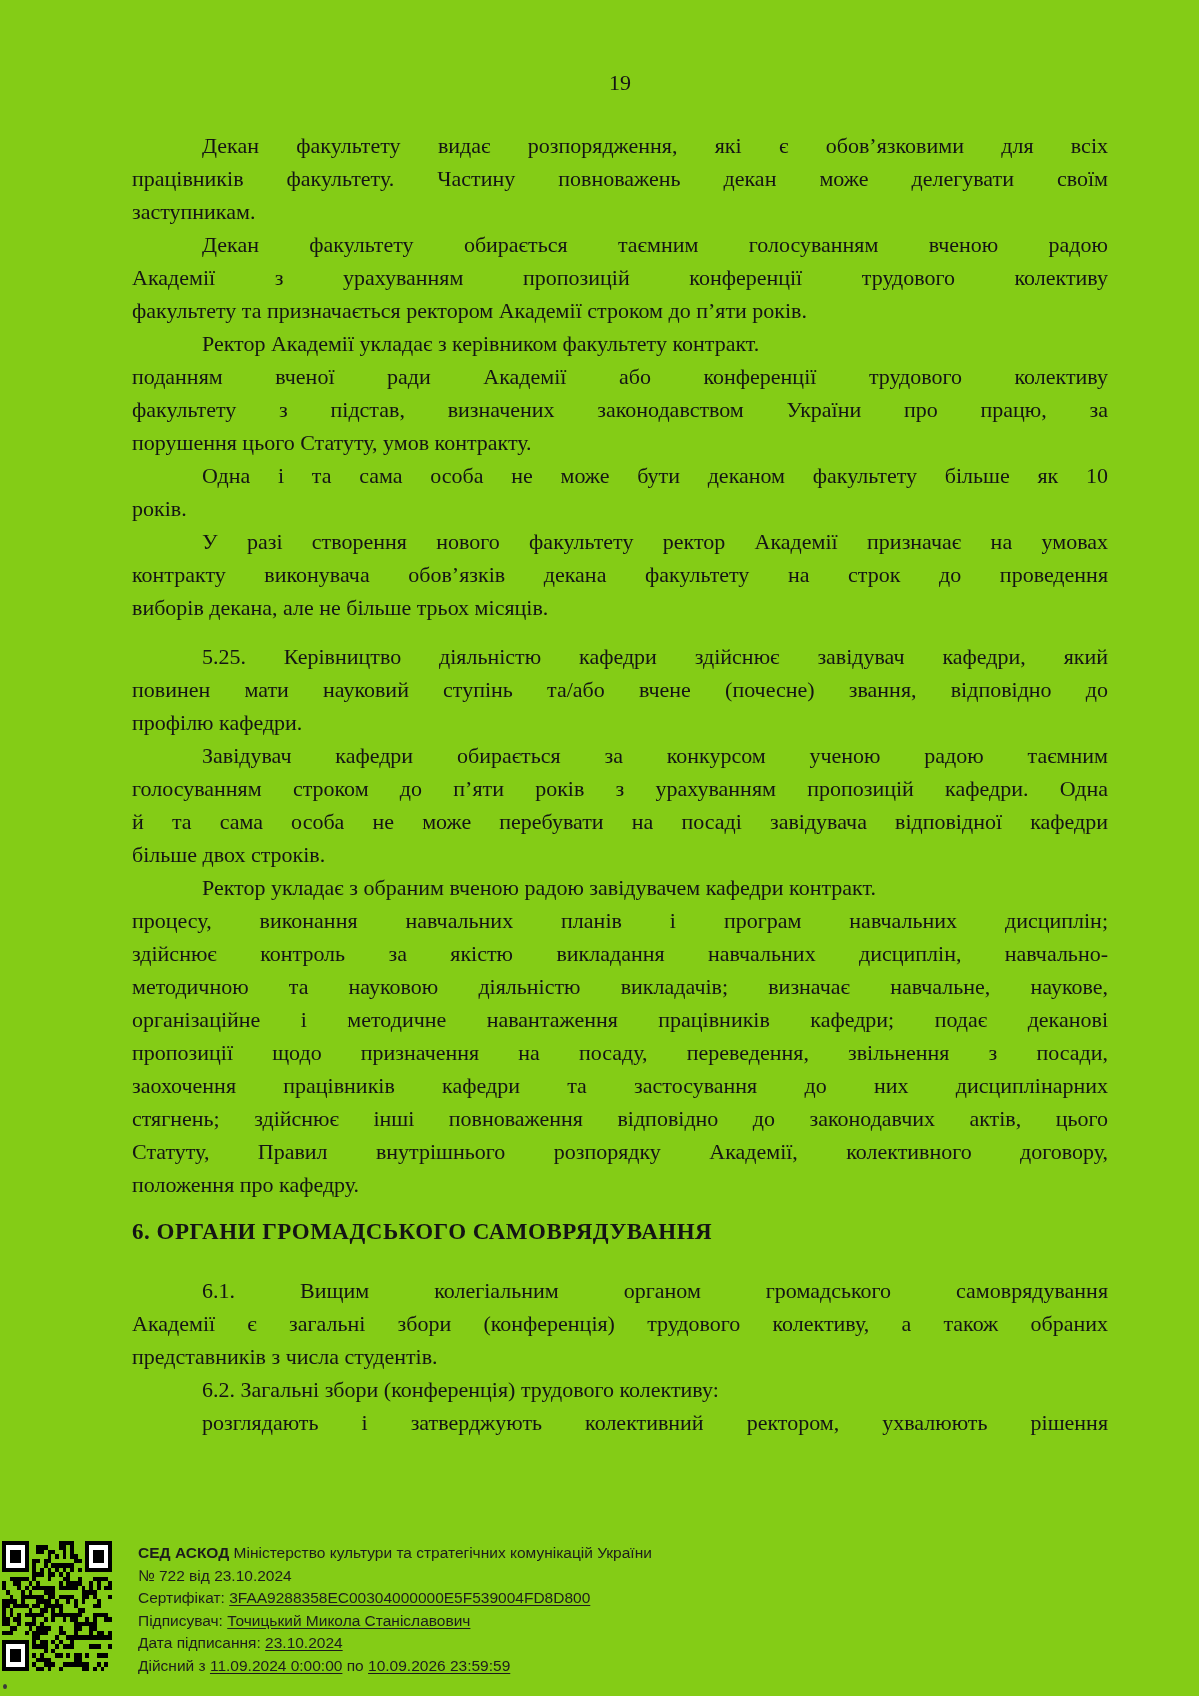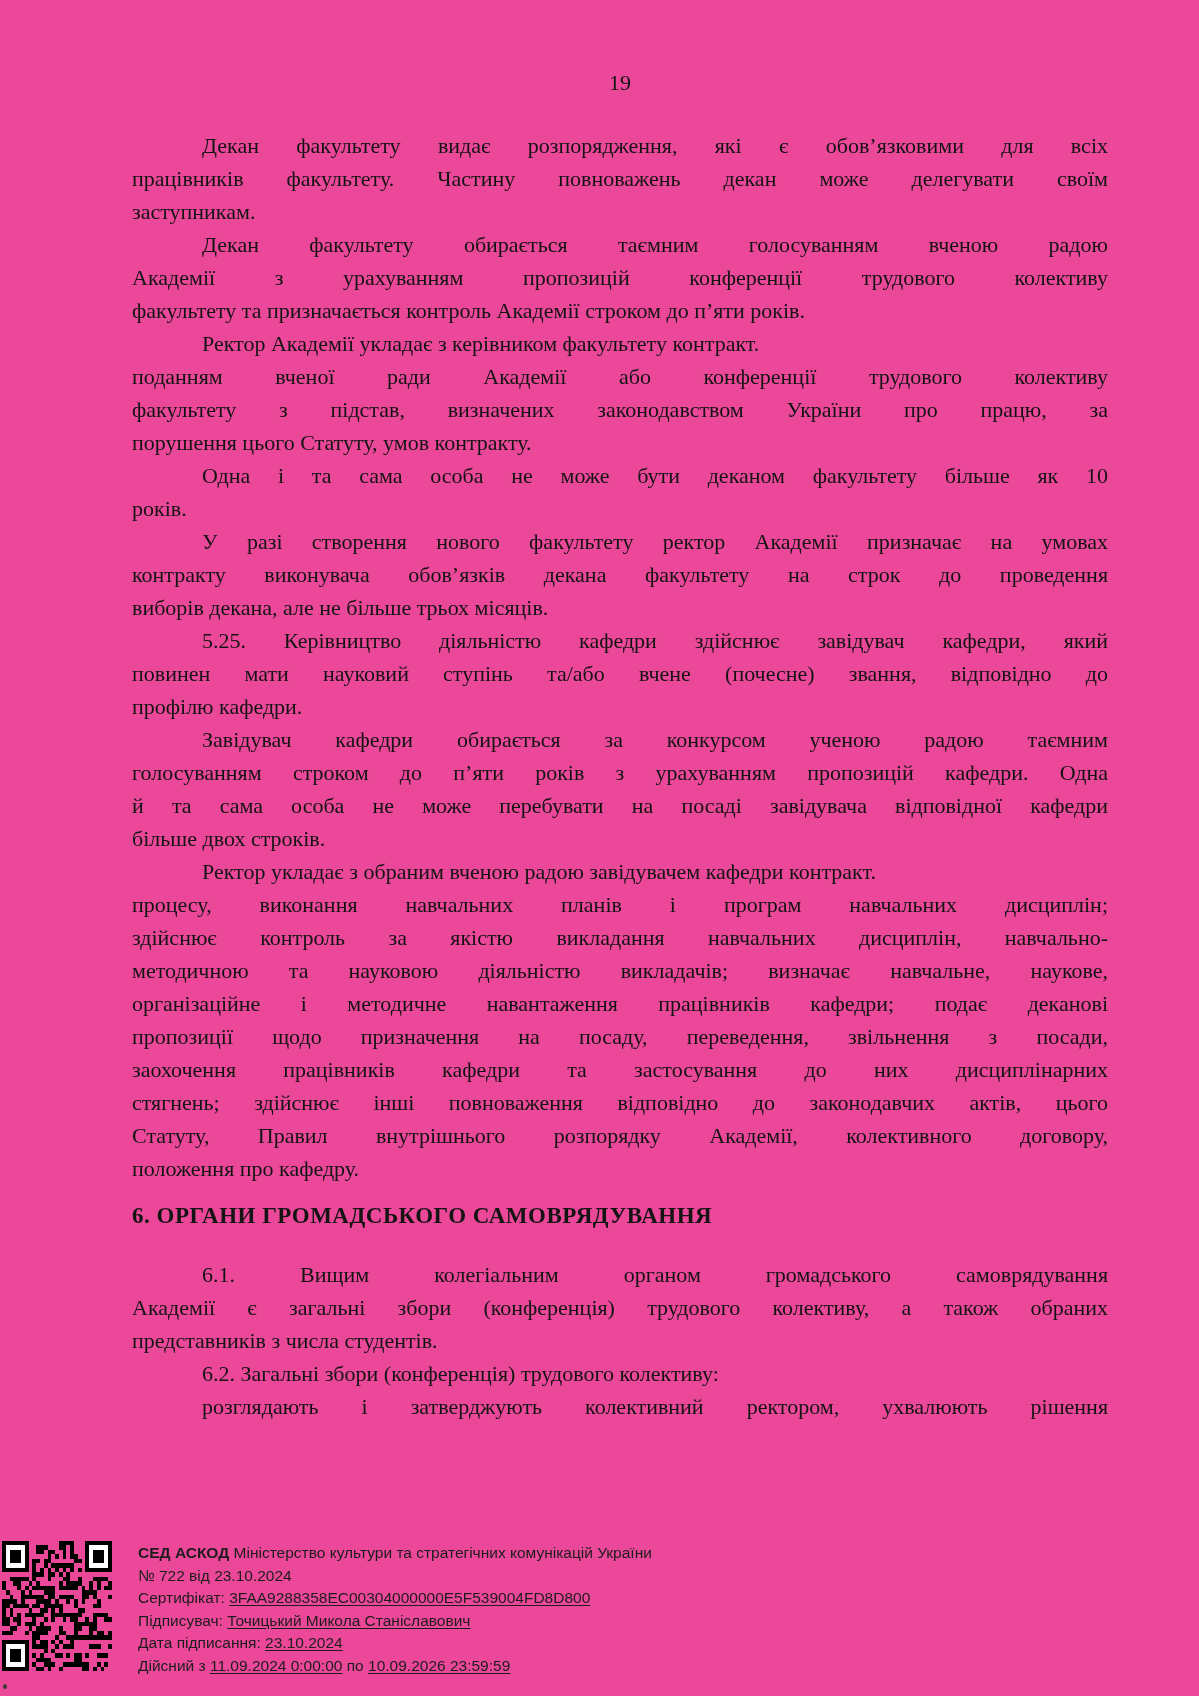--- a/index.html
+++ b/index.html
@@ -1,19 +1,19 @@
 <!DOCTYPE html>
 <html lang="uk"><head>
 <meta charset="utf-8">
 <style>
   html,body{margin:0;padding:0;background:#e8e8e8;}
   .page{
     position:relative;
     width:1199px;height:1696px;
-    background:#ec4899;
+    background:#84cc16;
     overflow:hidden;
     font-family:"Liberation Serif","DejaVu Serif",serif;
     color:#141414;
   }
   .page-number{
     position:absolute;
     left:132px;top:69px;width:976px;
     text-align:center;
     font-size:22px;line-height:28px;
   }
@@ -71,40 +71,40 @@
 
   <div class="doc-body" id="doc-body">
       <div class="para">
         <div class="line first">Декан факультету видає розпорядження, які є обов’язковими для всіх</div>
         <div class="line">працівників факультету. Частину повноважень декан може делегувати своїм</div>
         <div class="line last">заступникам.</div>
       </div>
       <div class="para">
         <div class="line first">Декан факультету обирається таємним голосуванням вченою радою</div>
         <div class="line">Академії з урахуванням пропозицій конференції трудового колективу</div>
-        <div class="line last">факультету та призначається контроль Академії строком до п’яти років.</div>
+        <div class="line last">факультету та призначається ректором Академії строком до п’яти років.</div>
       </div>
       <div class="para">
         <div class="line first last">Ректор Академії укладає з керівником факультету контракт.</div>
       </div>
       <div class="para">
         <div class="line">поданням вченої ради Академії або конференції трудового колективу</div>
         <div class="line">факультету з підстав, визначених законодавством України про працю, за</div>
         <div class="line last">порушення цього Статуту, умов контракту.</div>
       </div>
       <div class="para">
         <div class="line first">Одна і та сама особа не може бути деканом факультету більше як 10</div>
         <div class="line last">років.</div>
       </div>
       <div class="para">
         <div class="line first">У разі створення нового факультету ректор Академії призначає на умовах</div>
         <div class="line">контракту виконувача обов’язків декана факультету на строк до проведення</div>
         <div class="line last">виборів декана, але не більше трьох місяців.</div>
       </div>
-      <div class="para" style="margin-top: 0;">
+      <div class="para" style="margin-top: 16px;">
         <div class="line first">5.25. Керівництво діяльністю кафедри здійснює завідувач кафедри, який</div>
         <div class="line">повинен мати науковий ступінь та/або вчене (почесне) звання, відповідно до</div>
         <div class="line last">профілю кафедри.</div>
       </div>
       <div class="para">
         <div class="line first">Завідувач кафедри обирається за конкурсом ученою радою таємним</div>
         <div class="line">голосуванням строком до п’яти років з урахуванням пропозицій кафедри. Одна</div>
         <div class="line">й та сама особа не може перебувати на посаді завідувача відповідної кафедри</div>
         <div class="line last">більше двох строків.</div>
       </div>

